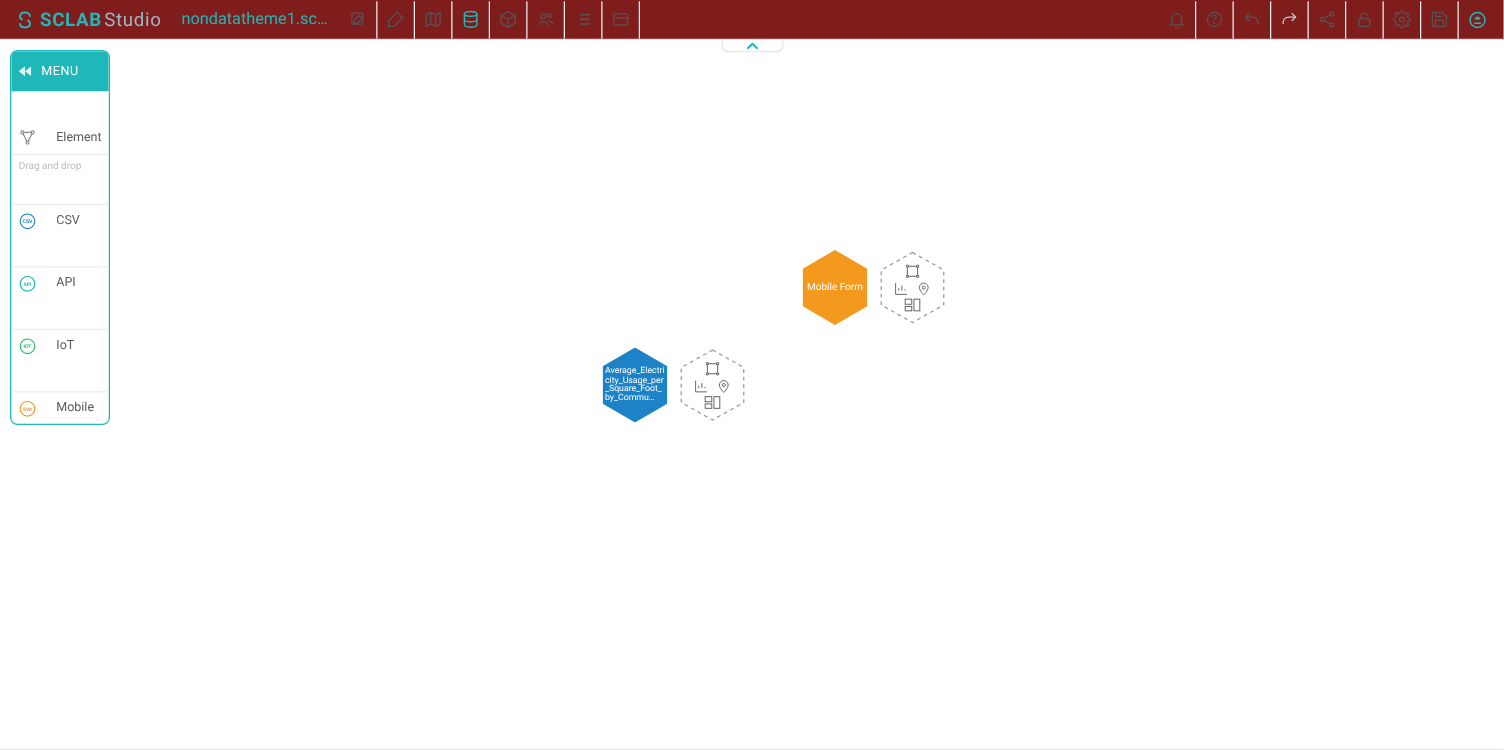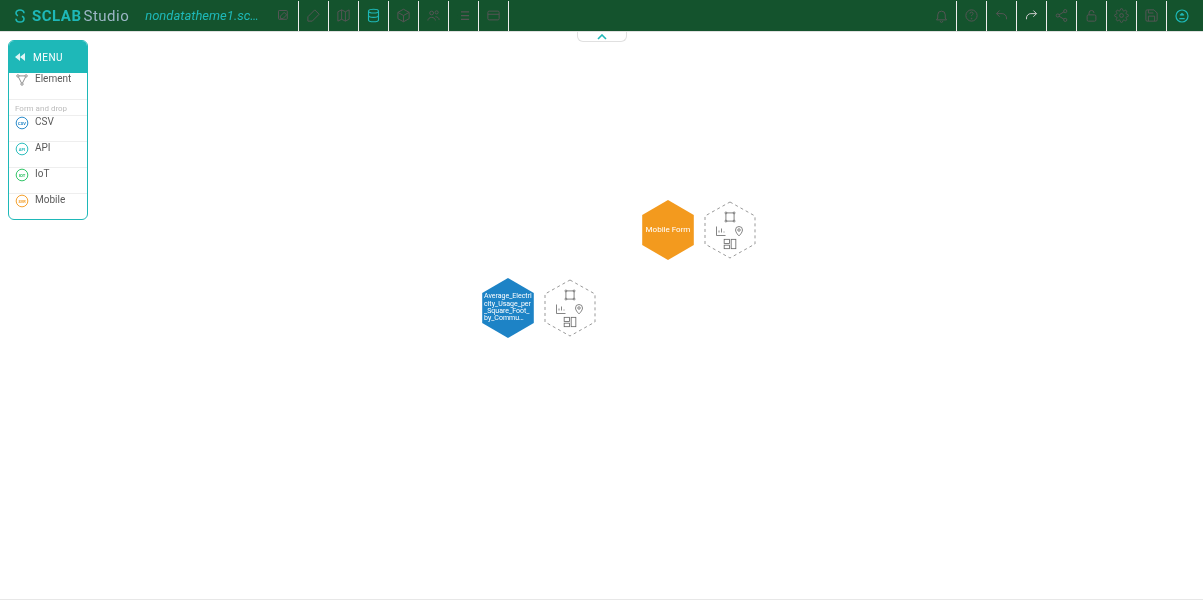--- a/index.html
+++ b/index.html
@@ -12,21 +12,21 @@
   width: 1203px;
   height: 600px;
   overflow: hidden;
   background: #fff;
   position: relative;
 }
 
 .topbar {
   width: 100%;
   height: 32px;
-  background: #14532d;
+  background: #7f1d1d;
   border-bottom: 1px solid #e0e0e0;
   display: flex;
   align-items: center;
   padding: 12px 6px;
 }
 .brand {
   display: flex;
   align-items: center;
   padding: 0 6px;
   color: #1eb8b8;
@@ -45,21 +45,20 @@
   margin-left: 2px;
 }
 .projname {
   color: #1eb8b8;
   font-size: 13px;
   padding: 0 10px;
   max-width: 140px;
   white-space: nowrap;
   overflow: hidden;
   text-overflow: ellipsis;
-  font-style: italic;
 }
 .iconbtn {
   width: 30px;
   height: 30px;
   border-right: 1px solid #eee;
   display: flex;
   align-items: center;
   justify-content: center;
   color: #555;
   cursor: pointer;
@@ -116,25 +115,27 @@
 }
 .side-collapse {
   position: absolute;
   left: 6px;
   color: #def5f5;
   font-size: 9px;
 }
 .side-item {
   height: 26px;
   display: flex;
+  align-items: center;
   padding: 0 6px;
   border-top: 1px solid #eee;
   cursor: pointer;
   color: #5a5a5a;
-  gap: 6px;
+  gap: 16px;
+  margin-top: 24px;
 }
 .side-item.element {
   border-top: none;
 }
 .side-icon {
   width: 14px;
   height: 14px;
   display: flex;
   align-items: center;
   justify-content: center;
@@ -355,21 +356,21 @@
       <svg width="14" height="14" viewBox="0 0 24 24" fill="none" stroke="#888" stroke-width="1.6">
           <circle cx="5" cy="5" r="2"></circle>
           <circle cx="19" cy="5" r="2"></circle>
           <circle cx="12" cy="19" r="2"></circle>
           <path d="M7 5h10M6 7l5 10M18 7l-5 10"></path>
         </svg>
     </span>
     <span>Element</span>
   </div>
 
-  <div class="side-hint">Form and drop</div>
+  <div class="side-hint">Drag and drop</div>
 
   <div class="side-item">
     <span class="side-icon">
       <svg width="14" height="14" viewBox="0 0 24 24" fill="none">
           <circle cx="12" cy="12" r="10" stroke="#1d83c6" stroke-width="1.6"></circle>
           <text x="12" y="15" text-anchor="middle" font-size="7" fill="#1d83c6" font-weight="700">CSV</text>
         </svg>
     </span>
     <span>CSV</span>
   </div>

